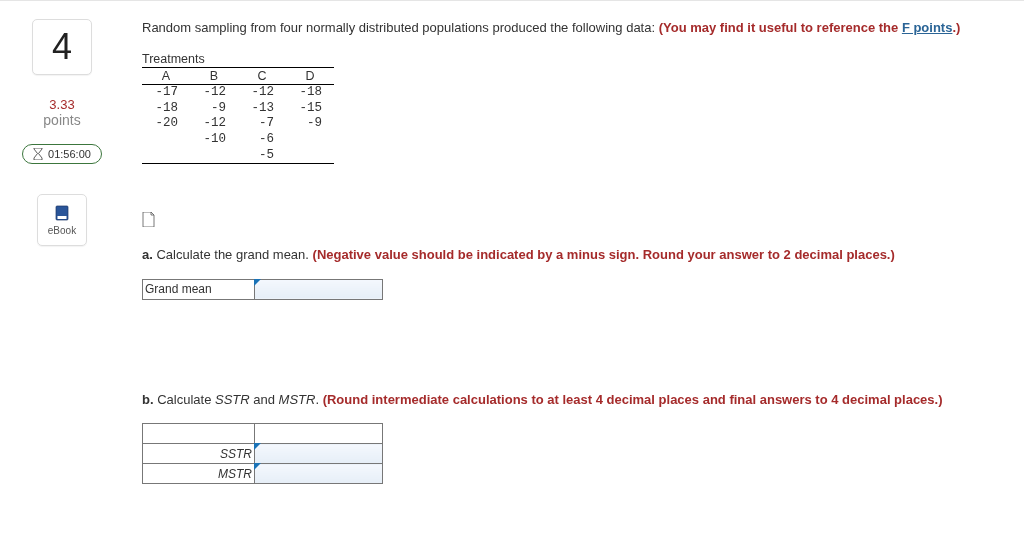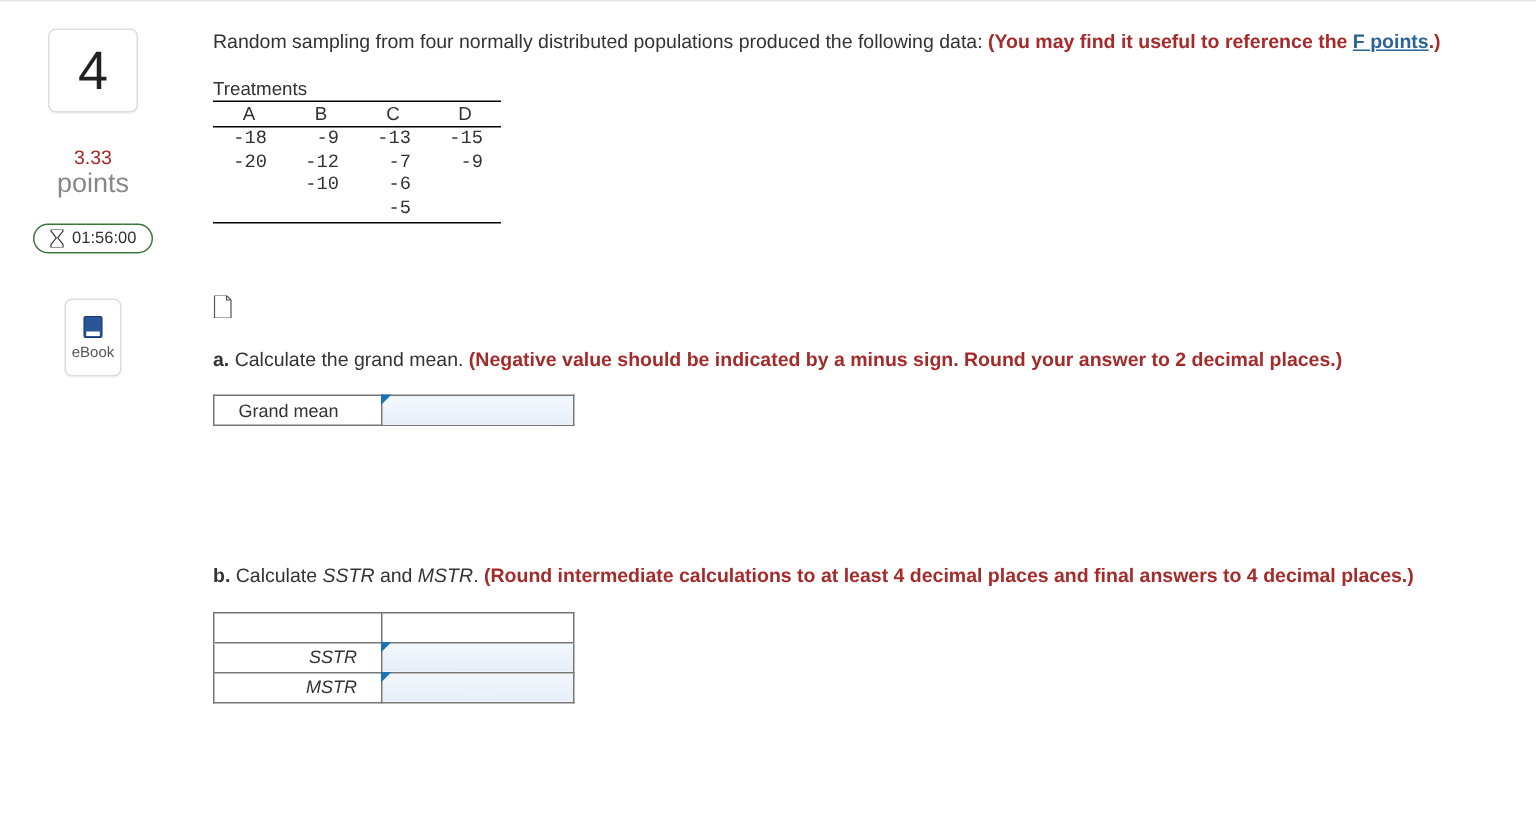--- a/index.html
+++ b/index.html
@@ -32,35 +32,35 @@
     align-items: center;
     justify-content: center;
     font-size: 36px;
     font-weight: 400;
     color: #222;
     box-shadow: 0 1px 1px rgba(0,0,0,0.05);
     margin-bottom: 22px;
     background: #fff;
   }
   .points-value { color: #a52b2b; font-size: 13px; }
-  .points-label { color: #888; font-size: 18px; margin-bottom: 16px; }
+  .points-label { color: #888; font-size: 14px; margin-bottom: 16px; }
   .timer {
     border: 1px solid #3c763d;
     border-radius: 14px;
     padding: 3px 10px;
     font-size: 11px;
     color: #333;
     display: flex;
     align-items: flex-end;
     gap: 5px;
     margin-bottom: 30px;
   }
   .hourglass-icon { width: 10px; height: 12px; }
   .ebook-box {
-    width: 38px;
+    width: 50px;
     height: 52px;
     border: 1px solid #ddd;
     border-radius: 5px;
     display: flex;
     flex-direction: column;
     align-items: center;
     justify-content: center;
     gap: 4px;
     box-shadow: 0 1px 1px rgba(0,0,0,0.05);
   }
@@ -113,21 +113,21 @@
   .file-icon { width: 13px; height: 15px; }
   .part-label { font-weight: bold; }
   .part-text { font-size: 13px; margin-bottom: 14px; line-height: 1.5; }
   .answer-table {
     border-collapse: collapse;
     font-size: 12px;
   }
   .answer-table td {
     border: 1px solid #777;
     height: 20px;
-    padding: 2px 16px;
+    padding: 2px 2px;
     background: #fff;
   }
   .answer-table td.label-cell { width: 112px; }
   .answer-table td.input-cell {
     width: 128px;
     background: linear-gradient(#f4f8fd, #e6eef7);
     padding: 0;
     position: relative;
   }
   .input-cell::before {
@@ -182,20 +182,26 @@
             <th class="tr-head" colspan="4">Treatments</th>
           </tr>
         <tr>
           <th class="col">A</th>
           <th class="col">B</th>
           <th class="col">C</th>
           <th class="col">D</th>
         </tr>
       </thead>
       <tbody>
+        <tr>
+            <td>-17</td>
+            <td>-12</td>
+            <td>-12</td>
+            <td>-18</td>
+          </tr>
         <tr>
             <td>-18</td>
             <td>-9</td>
             <td>-13</td>
             <td>-15</td>
           </tr>
         <tr>
             <td>-20</td>
             <td>-12</td>
             <td>-7</td>

